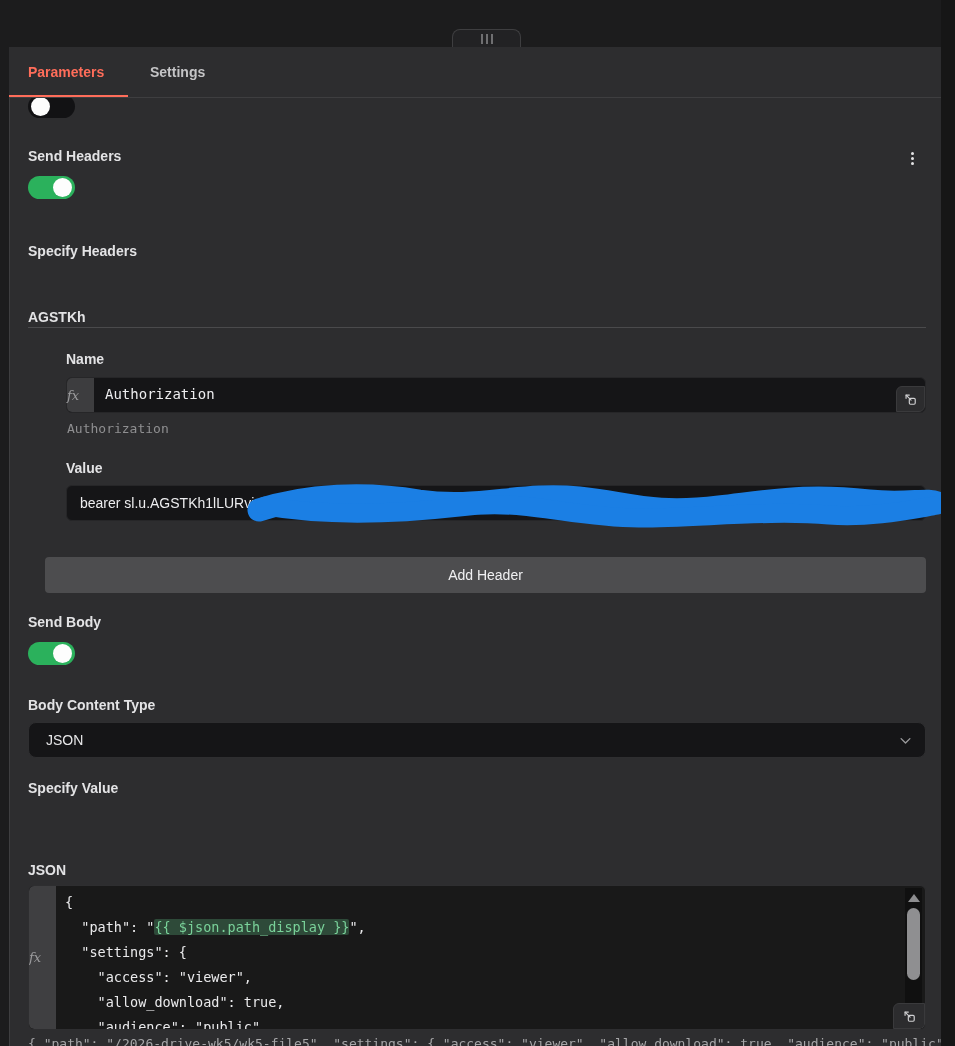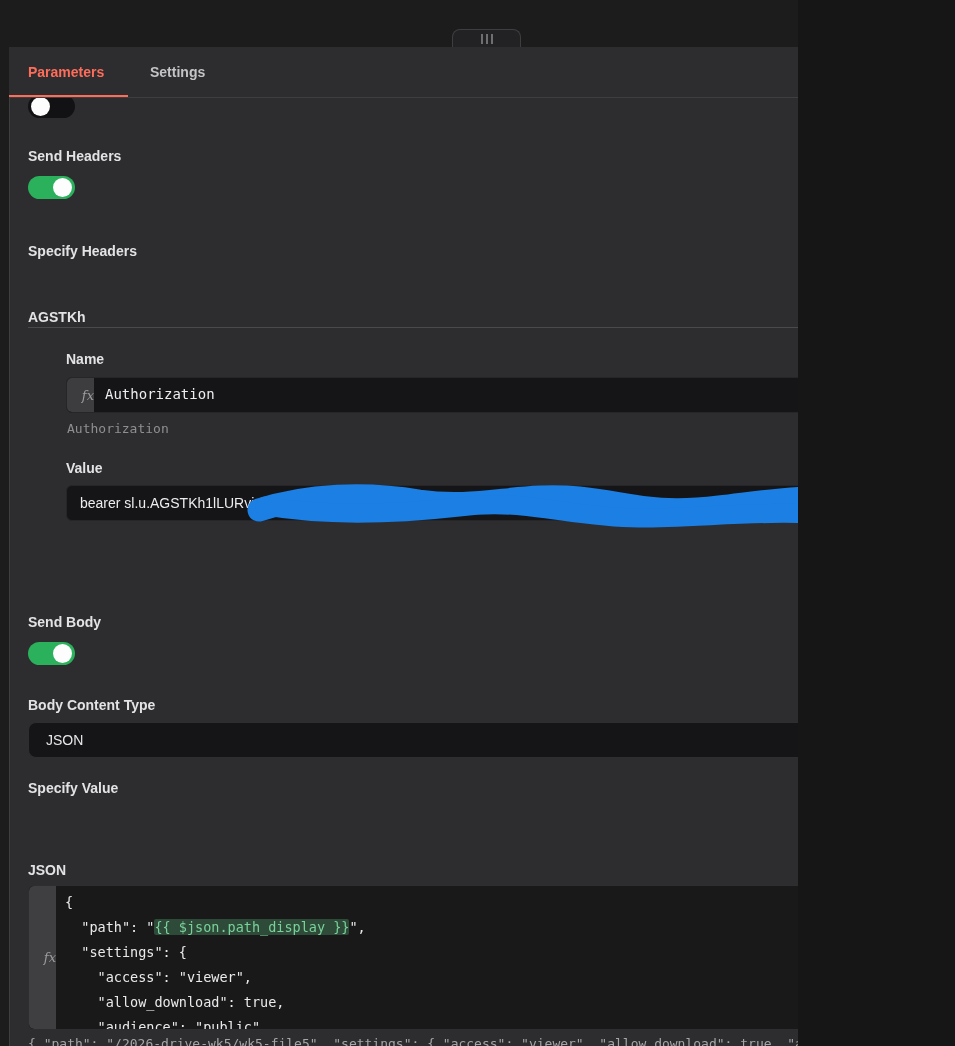--- a/index.html
+++ b/index.html
@@ -1,18 +1,18 @@
 <!DOCTYPE html>
 <html><head>
 <meta charset="utf-8">
 <style>
   * { margin:0; padding:0; box-sizing:border-box; }
   html,body { background:#161616; }
   body { font-family:"Liberation Sans", sans-serif; }
-  #app { position:relative; width:798px; height:1046px; overflow:hidden; background:#1c1c1d;padding-left:35px; }
+  #app { position:relative; width:941px; height:1046px; overflow:hidden; background:#1c1c1d;padding-left:35px; }
 
   
   .top-strip { position:absolute; left:0; top:0; width:955px; height:47px; background:#1c1c1d; }
   .notch { position:absolute; left:452px; top:29px; width:69px; height:19px; background:#222224;
            border:1px solid #3e3e40; border-bottom:none; border-radius:8px 8px 0 0;
            display:flex; align-items:center; justify-content:center; gap:3px; }
   .notch i { display:block; width:2px; height:10px; background:#6f6f71; }
 
   
   .panel { position:absolute; left:9px; top:47px; width:946px; height:999px; background:#2d2d2f;
@@ -44,21 +44,21 @@
 
   .select { position:absolute; left:28px; width:898px; height:36px; background:#151517; border:1px solid #2e2e30;
             border-radius:8px; display:flex; align-items:center; padding-left:17px; cursor:pointer; }
   .select .sel-text { font-size:14px; color:#e8e8ea; }
   .select .chev { position:absolute; right:12px; top:10px; }
 
   .divider { position:absolute; left:28px; width:898px; height:1px; background:#4a4a4c; }
 
   .input { position:absolute; width:860px; height:36px; background:#151517; border:1px solid #262628; border-radius:6px; }
   .fx-gutter { position:absolute; left:0; top:0; width:27px; height:100%; background:#3d3d3f; border-radius:5px 0 0 5px;
-               display:flex; align-items:center; justify-content:flex-end; }
+               display:flex; align-items:center; justify-content:flex-start; }
   .fx-txt { font-family:"DejaVu Serif", serif; font-style:italic; font-size:13px; color:#9c9c9e; }
   .input .ival-mono { position:absolute; left:38px; top:8px; font-family:"DejaVu Sans Mono", monospace; font-size:14px; color:#ededef; white-space:pre; }
   .input .ival-sans { position:absolute; left:13px; top:9px; font-size:14px; color:#ededef; white-space:pre; }
   .expand-btn { position:absolute; right:0; bottom:0; width:29px; height:26px; background:#2c2c2e;
                 border:1px solid #3a3a3c; border-radius:6px 0 6px 0; display:flex; align-items:center; justify-content:center; cursor:pointer; }
   .hint { position:absolute; font-family:"DejaVu Sans Mono", monospace; font-size:13px; color:#8f8f91; }
 
   .big-btn { position:absolute; left:45px; width:881px; height:36px; background:#4d4d4f; border:none; border-radius:4px;
              color:#f0f0f2; font-size:14px; cursor:pointer; font-family:"Liberation Sans", sans-serif; }
 
@@ -148,20 +148,21 @@
     <div class="input" style="left:66px; top:387px;">
       <span class="ival-sans">bearer sl.u.AGSTKh1lLURvj</span>
       <svg class="scribble" width="700" height="54" viewBox="0 0 700 54">
         <g fill="none" stroke="#1b7fe4" stroke-width="23" stroke-linecap="round">
           <path d="M12 33 C 60 17, 120 15, 172 24 C 232 33, 272 15, 332 21 C 382 26, 404 38, 472 30 C 532 23, 562 17, 622 24 C 660 28, 682 21, 690 26"></path>
           <path d="M18 29 C 82 40, 150 37, 212 30 C 280 21, 322 41, 392 41 C 452 41, 522 33, 582 38 C 622 41, 662 33, 686 29" stroke-width="19"></path>
         </g>
       </svg>
     </div>
 
+    <button class="big-btn" style="top:459px;">Add Header</button>
 
     <div class="label" style="left:28px; top:516px;">Send Body</div>
     <div class="toggle on" style="left:28px; top:544px;">
       <span class="knob"></span>
     </div>
 
     <div class="label" style="left:28px; top:599px;">Body Content Type</div>
     <div class="select" style="top:624px;">
       <span class="sel-text">JSON</span>
       <span class="chev">

